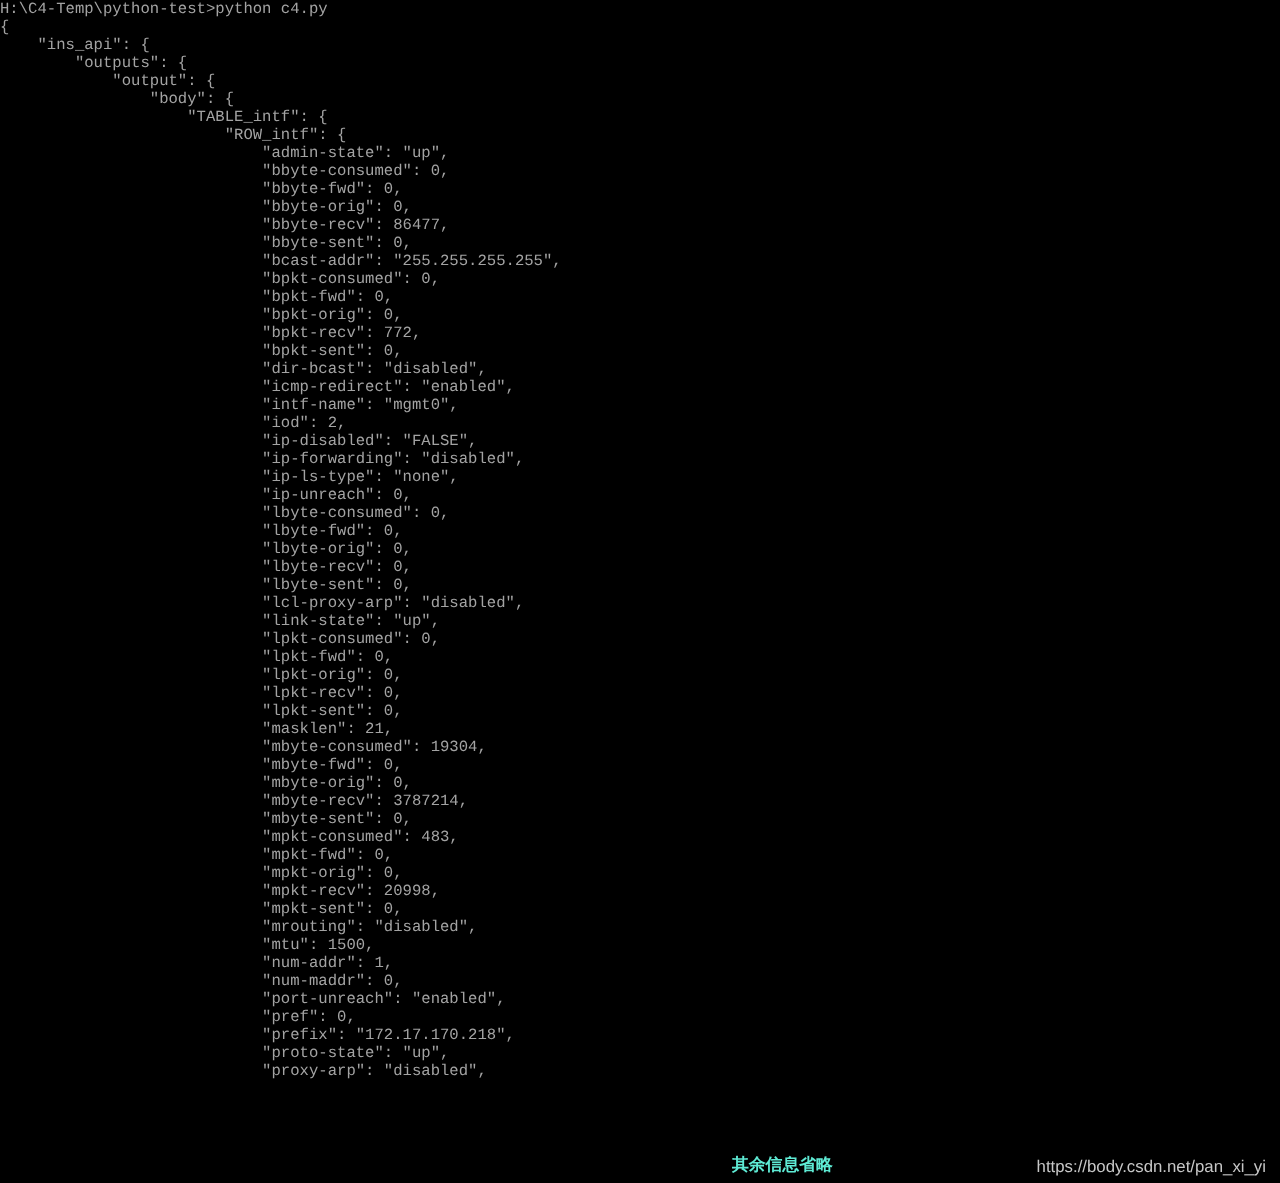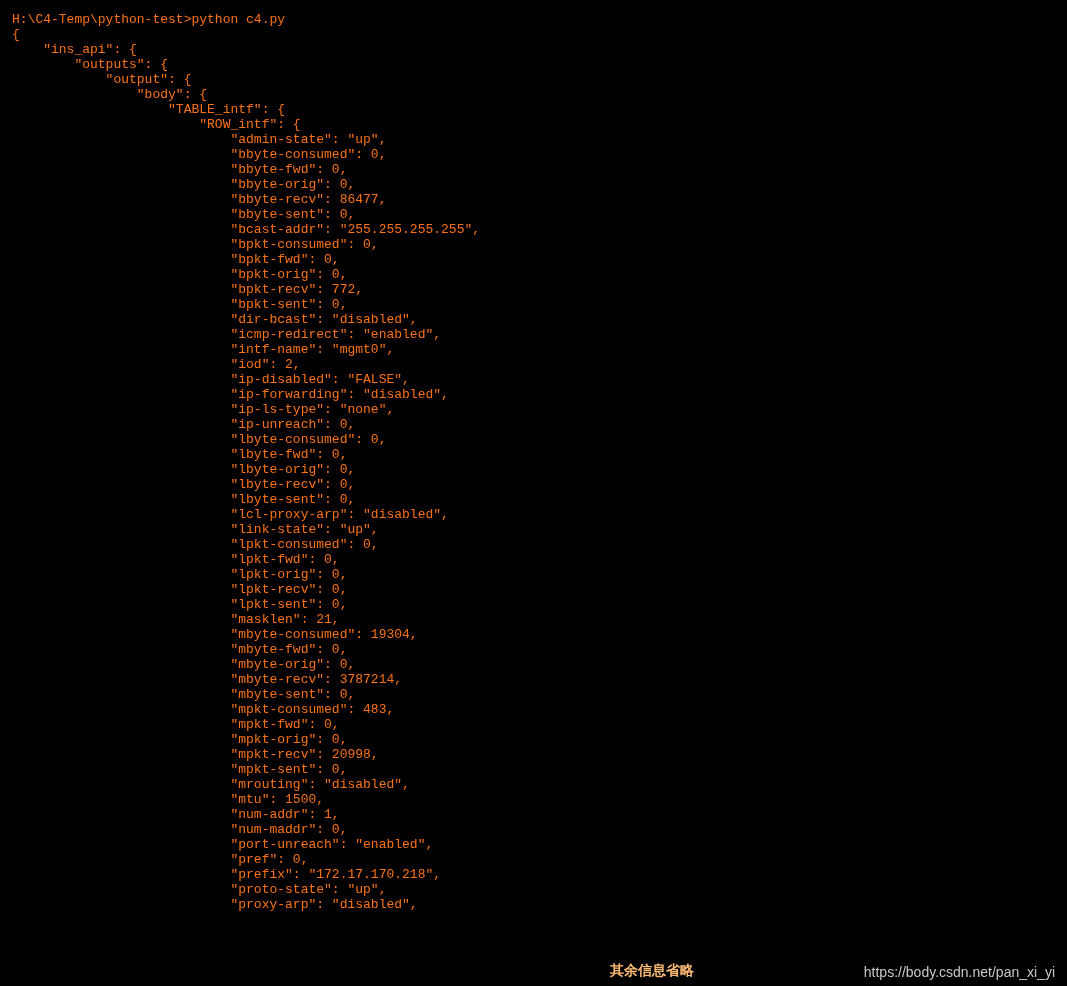--- a/index.html
+++ b/index.html
@@ -1,17 +1,17 @@
 <!DOCTYPE html>
 <html><head>
 <meta charset="utf-8">
 <style>
   html,body{margin:0;padding:0;background:#000;width:1067px;height:986px;overflow:hidden}
-  pre{margin:12px;padding:0;font-family:"NSimSun","SimSun","Courier New",monospace;font-size:13px;line-height:15px;color:#f97316;white-space:pre}
-  .note{position:absolute;left:610px;top:962px;color:#fdba74;font-family:Liberation Serif, serif;font-size:14px;font-weight:bold}
+  pre{margin:0;padding:0;font-family:"NSimSun","SimSun","Courier New",monospace;font-size:13px;line-height:15px;color:#a3a3a3;white-space:pre}
+  .note{position:absolute;left:610px;top:962px;color:#5eead4;font-family:Liberation Serif, serif;font-size:14px;font-weight:bold}
   .watermark{position:absolute;right:12px;top:964px;color:#dddddd;font-family:Arial,sans-serif;font-size:14px;opacity:.9}
 </style>
 </head>
 <body>
 
 <pre>H:\C4-Temp\python-test&gt;python c4.py
 {
     "ins_api": {
         "outputs": {
             "output": {

